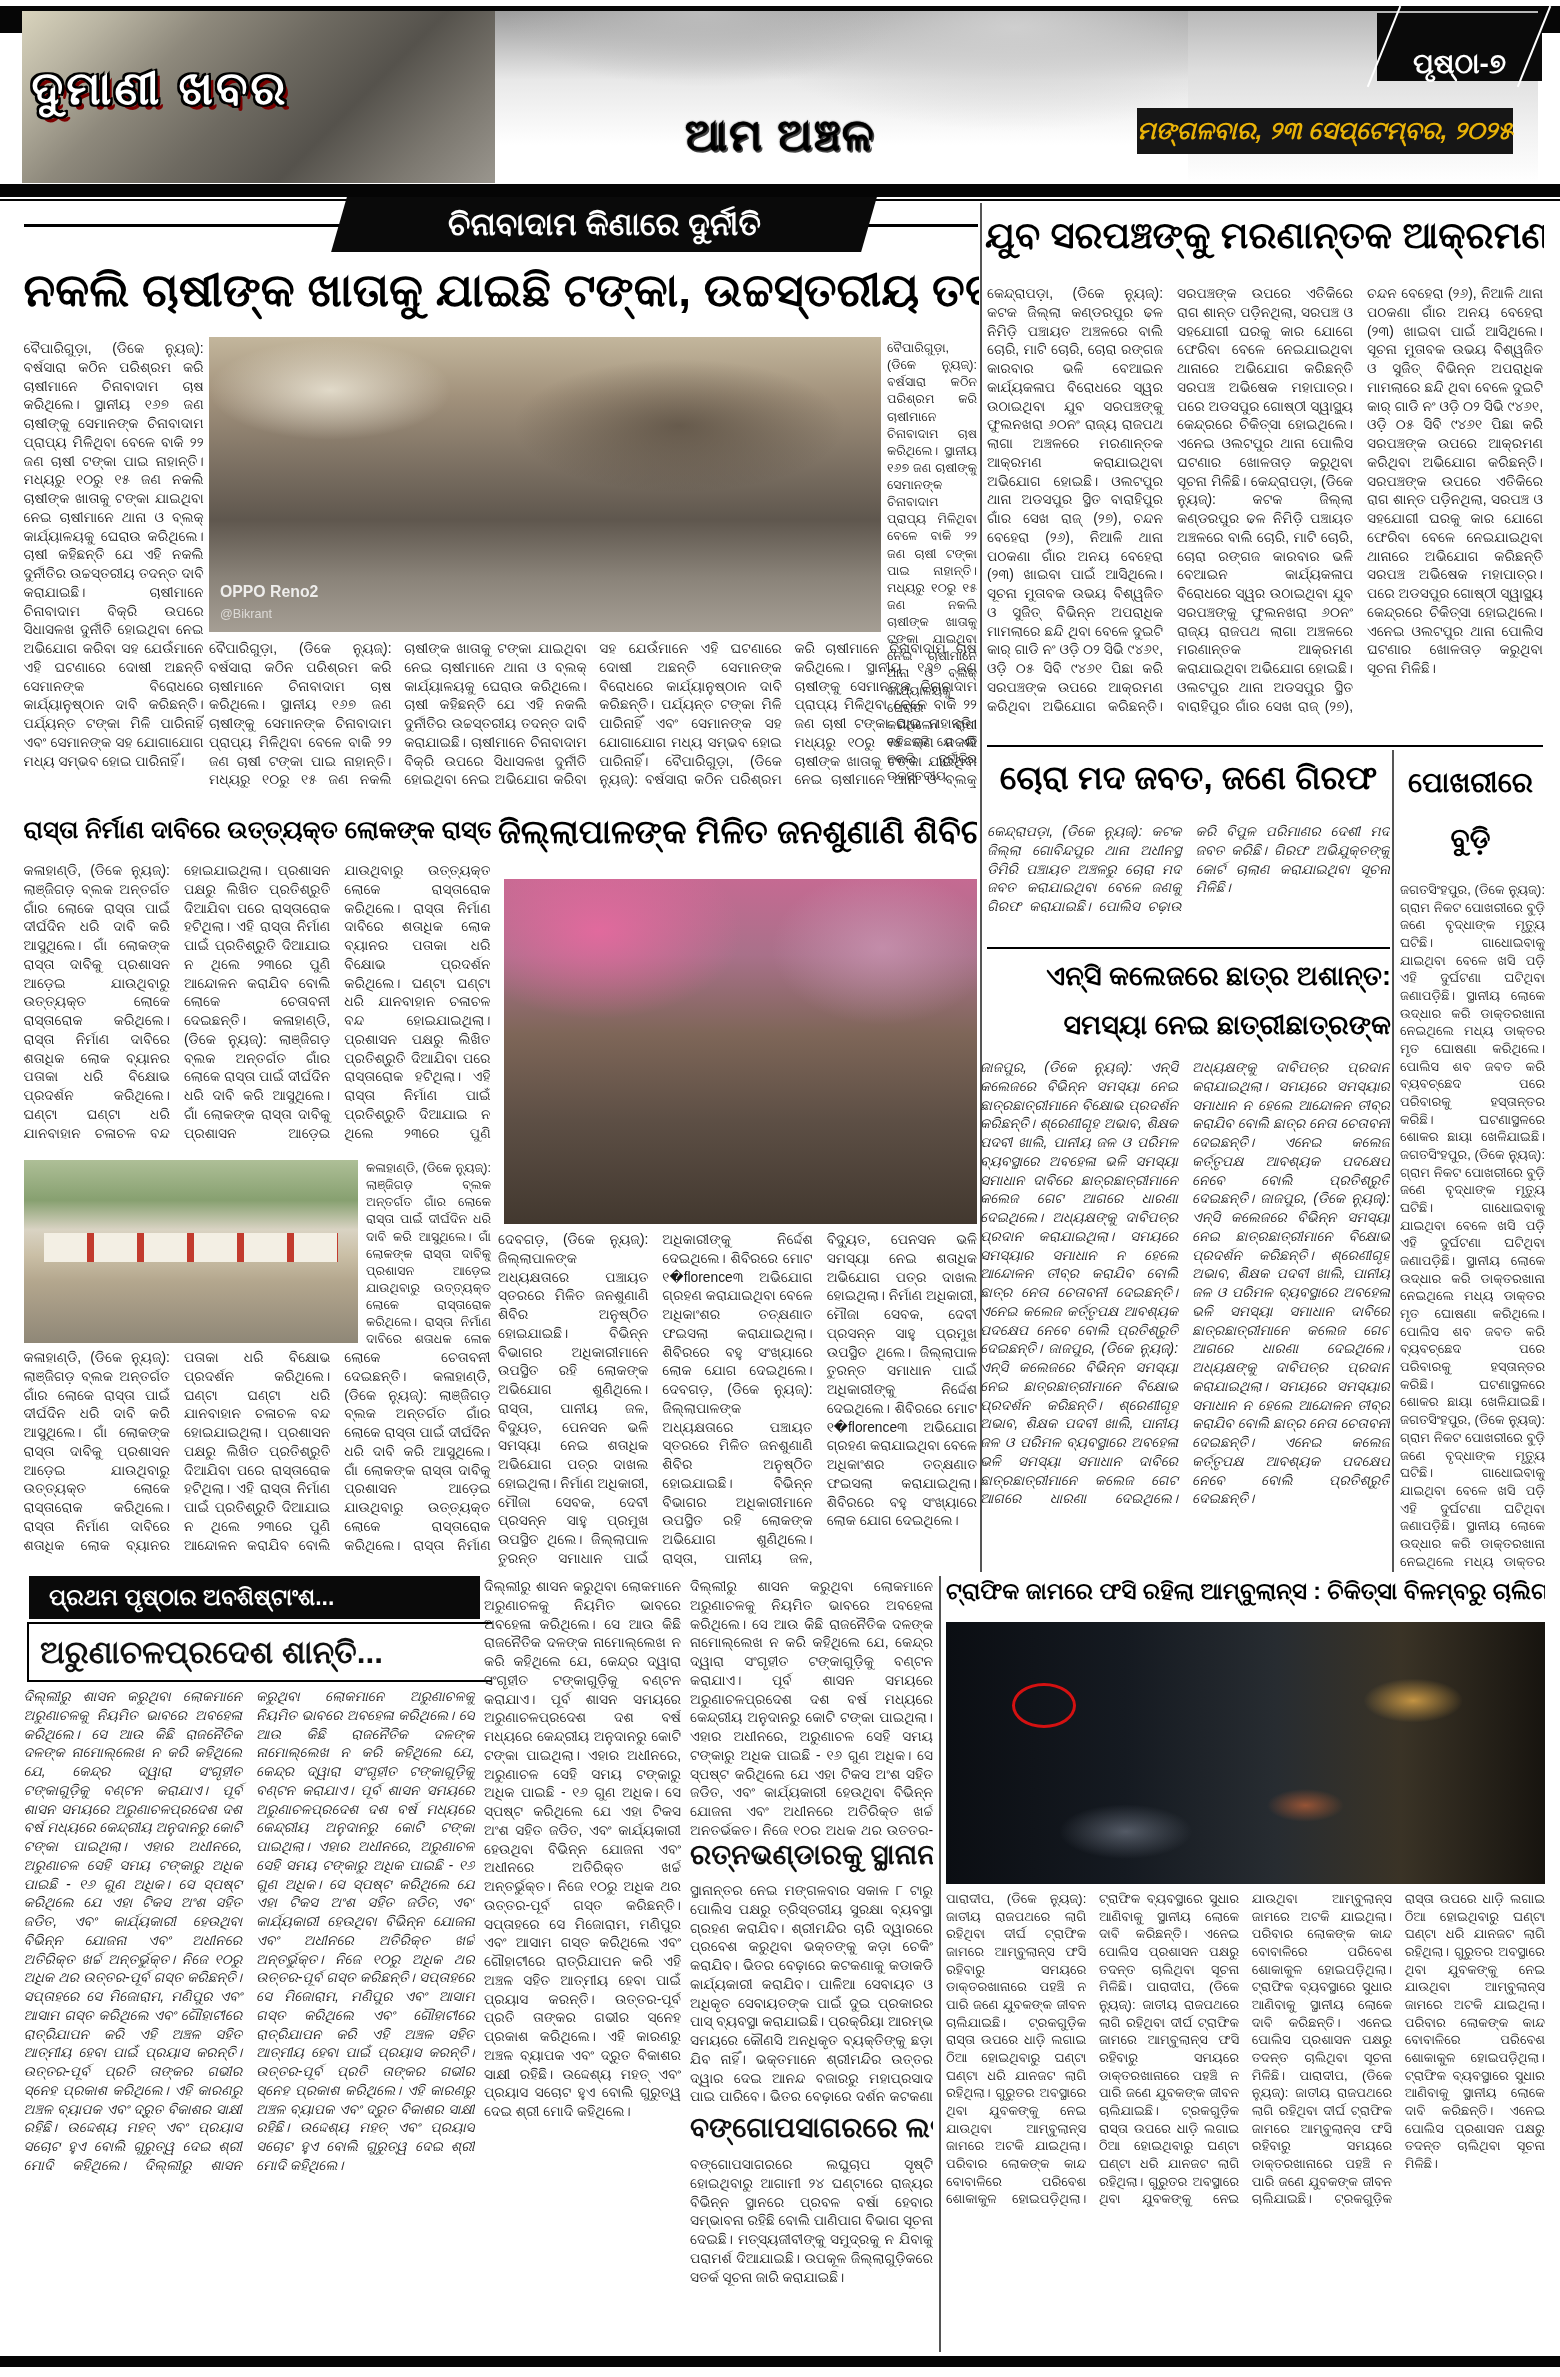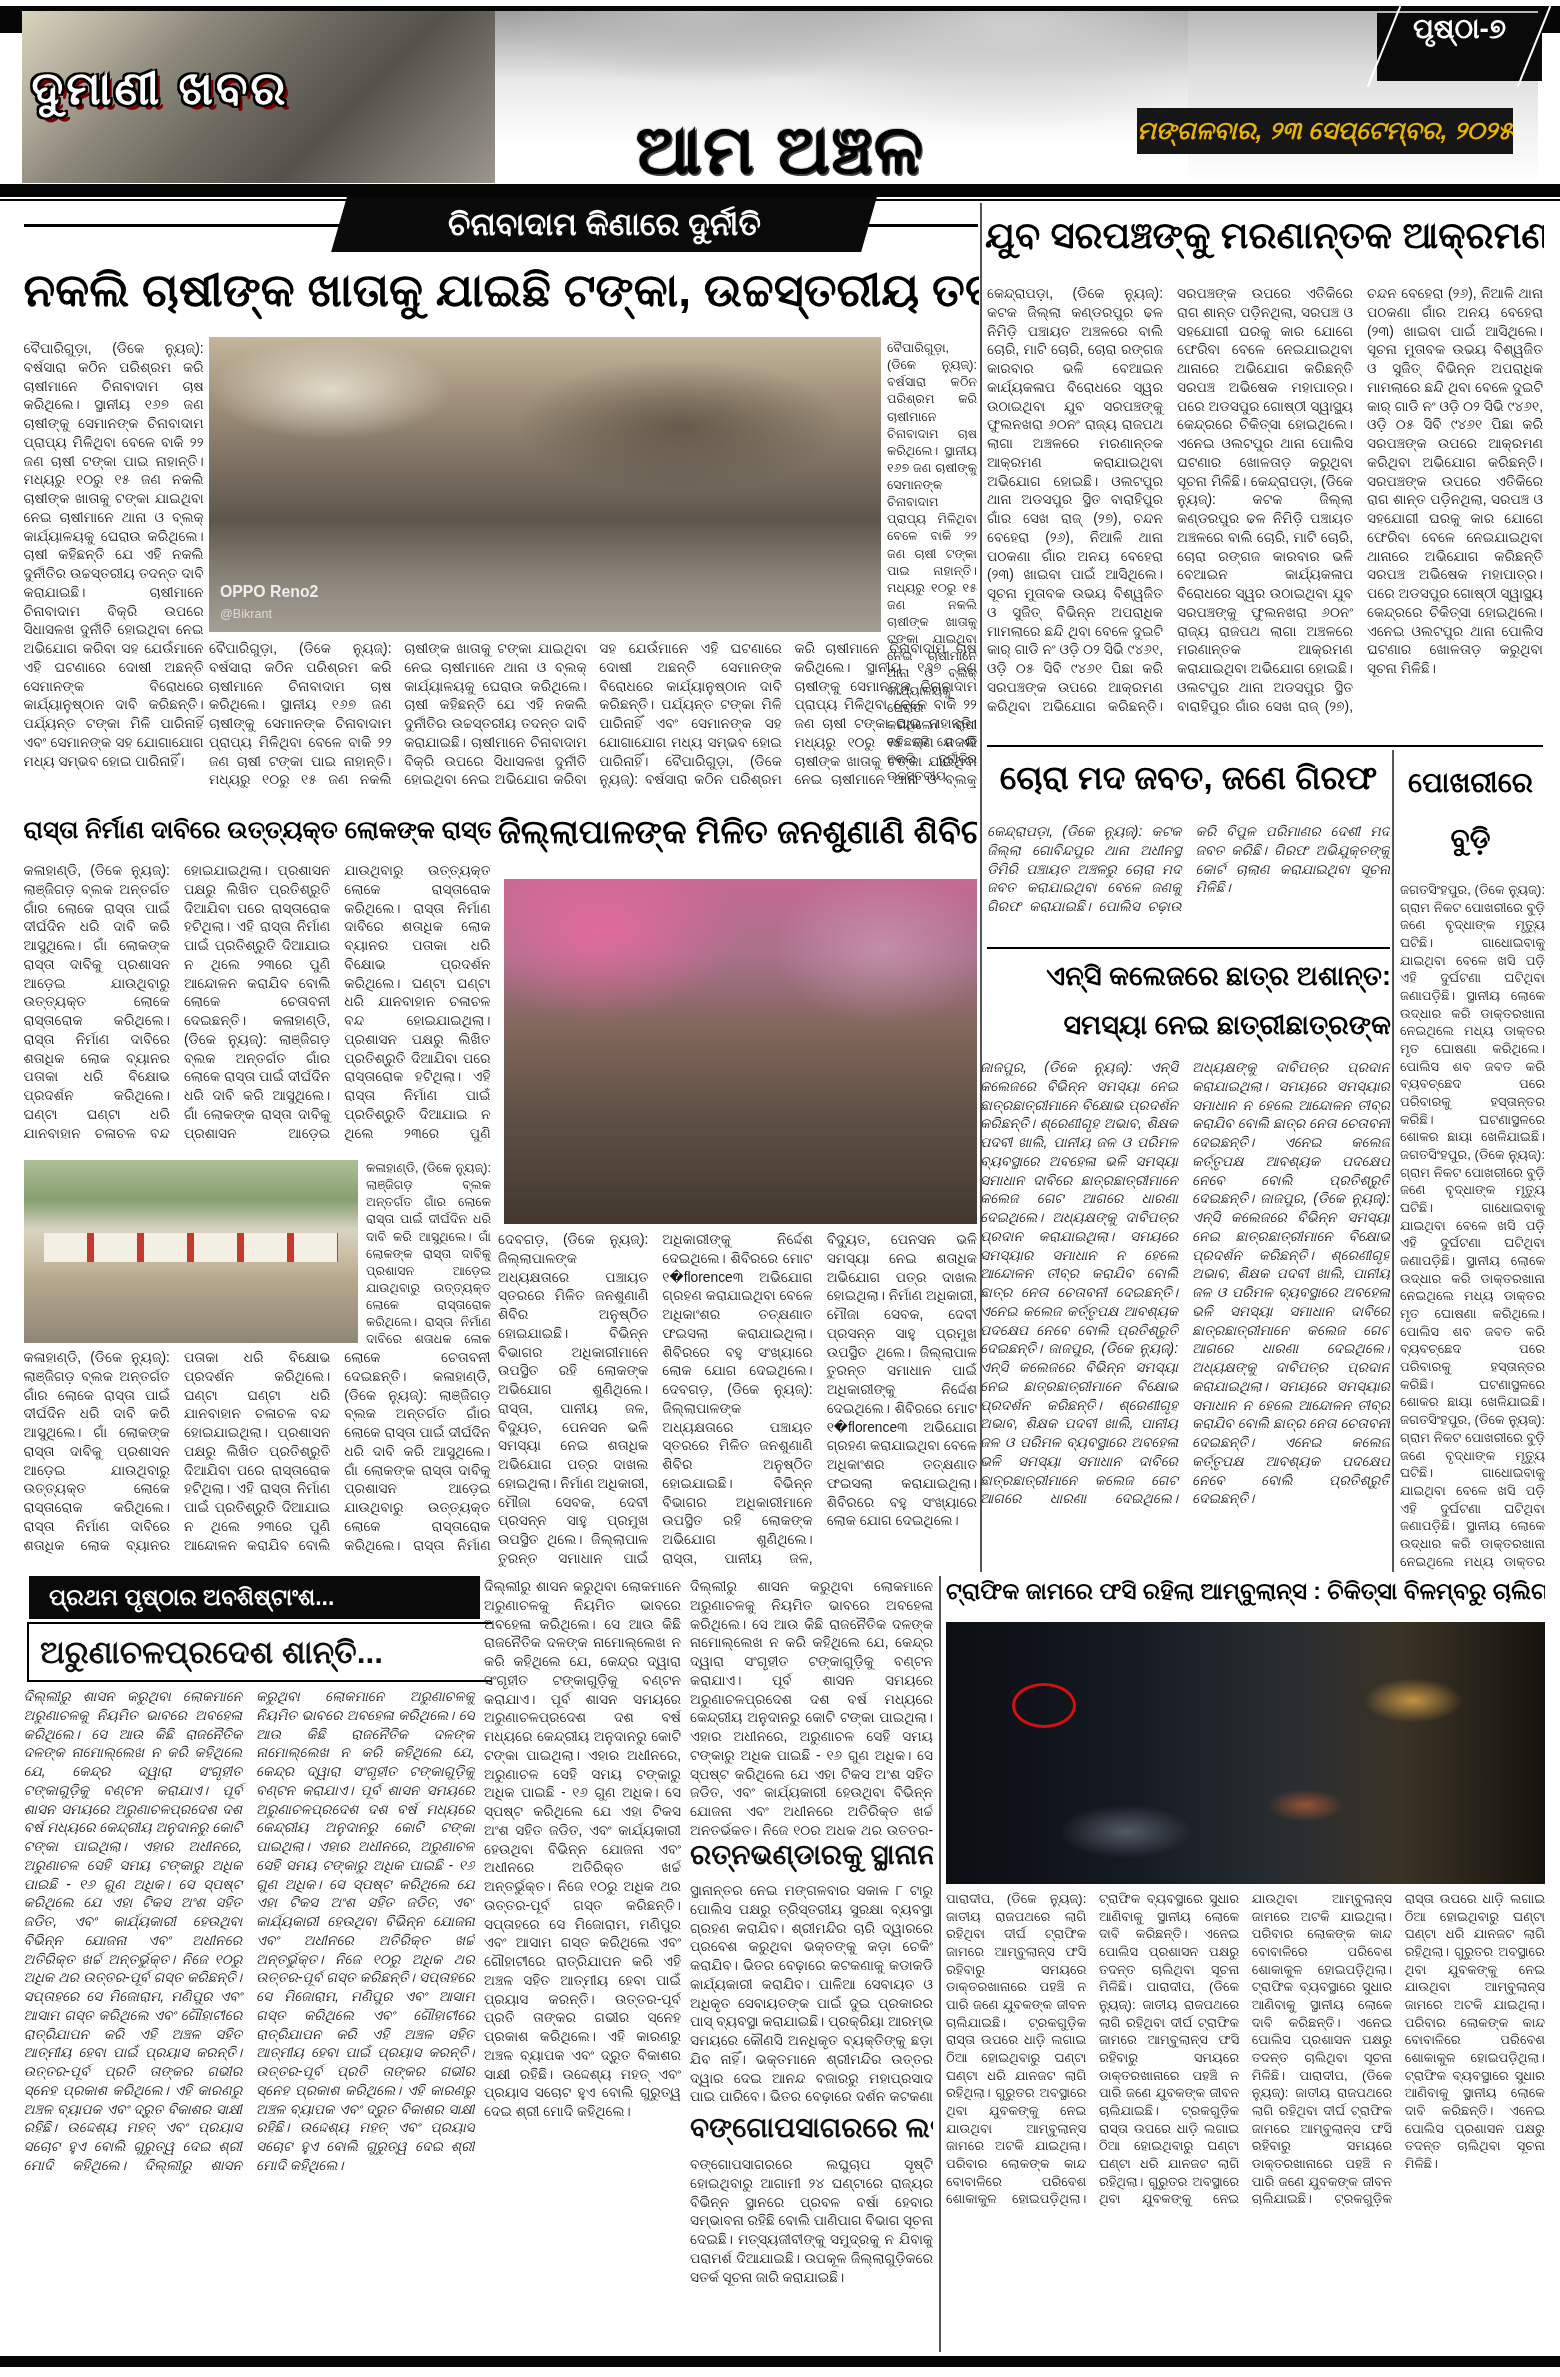--- a/index.html
+++ b/index.html
@@ -30,24 +30,24 @@
       linear-gradient(180deg,#9c9c9c 0%,#e8e8e8 40%,#ffffff 78%);}
   .scenery-right{left:1188px;top:11px;width:350px;height:172px;
     background:linear-gradient(180deg,#b8b8b8 0%,#dedede 35%,#f2f2f2 70%,#ffffff 100%);}
   .logo{
     left:31.5px;top:61px;width:362px;height:87px;font-size:46px;font-weight:800;
     color:#ffffff;letter-spacing:3.2px;
     text-shadow:2.4px 2.4px 0 #000,-2.4px -2.4px 0 #000,2.4px -2.4px 0 #000,-2.4px 2.4px 0 #000,0 2.4px 0 #000,2.4px 0 0 #000,
       4.7px 4.7px 0 #7a0000;
   }
   .pagebox{left:1377px;top:12.6px;width:165px;height:68px;background:#0a0a0a;color:#fff;
-    font-size:28px;font-weight:700;display:flex;align-items:flex-start;justify-content:center;}
+    font-size:28px;font-weight:700;display:flex;align-items:flex-end;justify-content:center;}
   .pagebox .slash{position:absolute;width:2.4px;height:87px;background:#fff;transform:rotate(22deg);top:-9.5px;}
   .masthead-title{
-    left:441px;top:110px;width:678px;height:79px;font-size:68px;font-weight:800;color:#000;
+    left:441px;top:110px;width:678px;height:79px;font-size:44px;font-weight:800;color:#000;
     text-align:center;letter-spacing:1.6px;
     text-shadow:0 0 1.6px #000,1.6px 1.6px 0 #4a4a4a;
   }
   .datebox{left:1137px;top:108px;width:376px;height:46px;background:#161616;color:#eab308;
     font-size:25px;font-weight:600;display:flex;align-items:center;justify-content:center;font-style:italic;}
   .header-rule{left:0;top:184px;width:1560px;height:12.6px;background:#050505;}
   .header-rule2{left:0;top:199px;width:1560px;height:2.4px;background:#050505;}
   
   .kicker-line{left:23.6px;top:224px;width:954px;height:3.2px;background:#000;}
   .kicker{left:339px;top:197px;width:530px;height:55px;background:#0a0a0a;transform:skewX(-16deg);

